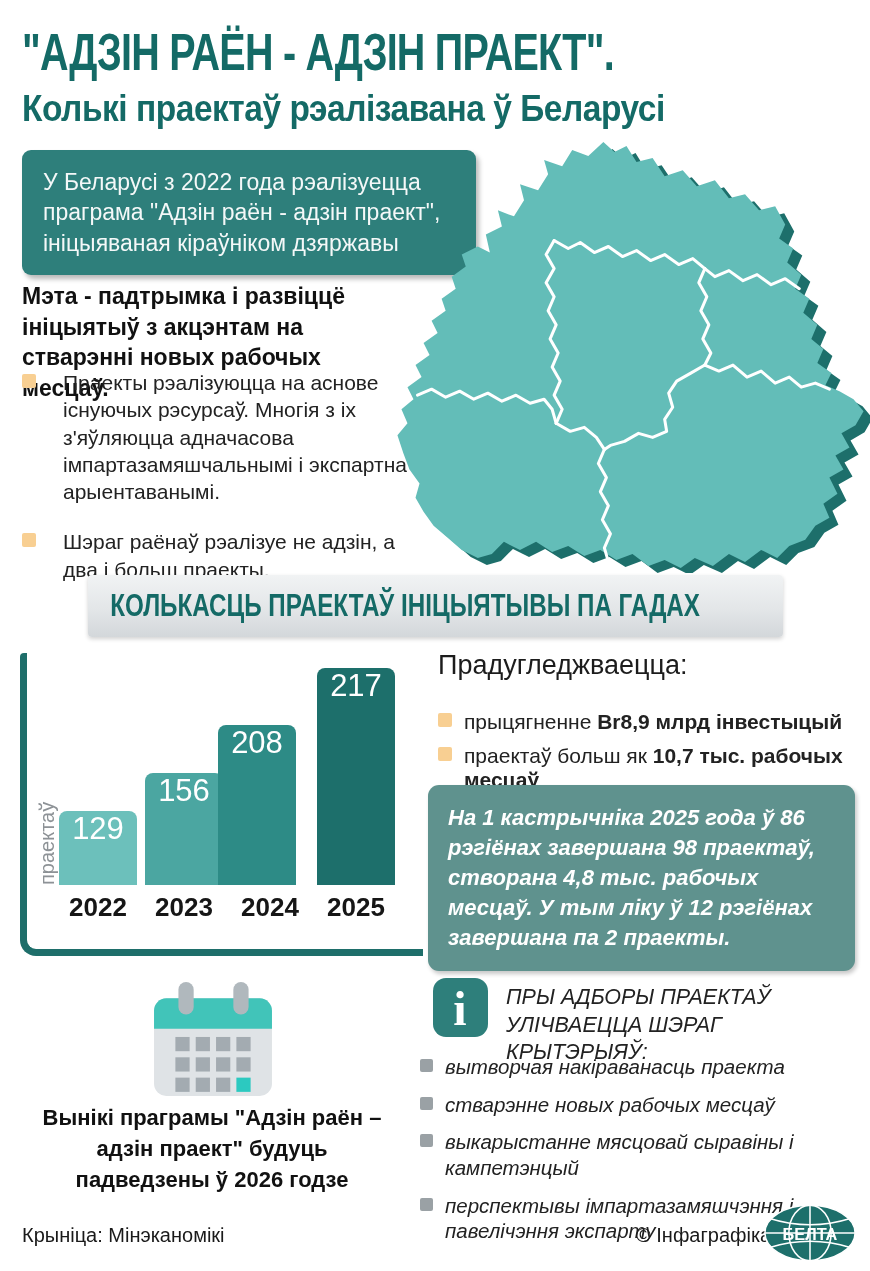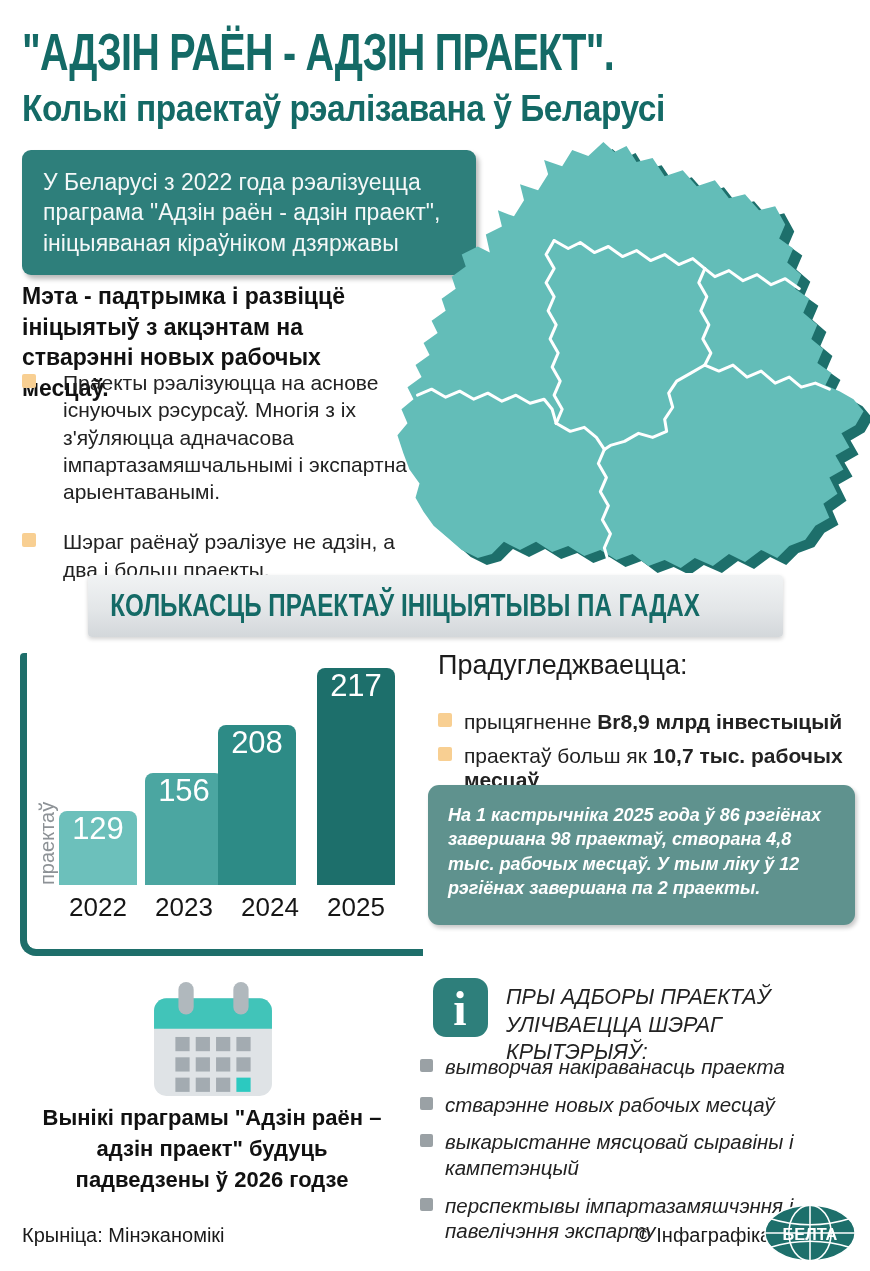--- a/index.html
+++ b/index.html
@@ -38,32 +38,32 @@
   
   .chart{position:absolute;left:0;top:650px;width:425px;height:310px;}
   .axis{position:absolute;left:20px;top:3px;width:396px;height:296px;
       border-left:7px solid #1e6e6a;border-bottom:7px solid #1e6e6a;
       border-bottom-left-radius:16px;border-top-left-radius:4px;}
   .ylabel{position:absolute;left:36px;top:235px;transform:rotate(-90deg);transform-origin:left top;
       width:130px;color:#8d9296;font-size:20px;}
   .bar{position:absolute;width:78px;border-radius:8px 8px 0 0;}
   .bar-value{text-align:center;padding-top:0;font-size:31px;font-weight:normal;color:#ffffff;}
   .bar-year{position:absolute;top:242px;width:78px;text-align:center;
-      font-size:26px;font-weight:400;color:#161616;}
+      font-size:26px;font-weight:700;color:#161616;}
 
   
   .forecast-heading{position:absolute;left:438px;top:650px;font-size:27px;color:#1c1c1c;}
   .forecast-list{position:absolute;left:438px;top:710px;width:425px;margin:0;padding:0;list-style:none;}
   .forecast-list li{display:flex;gap:12px;margin-bottom:10px;font-size:21px;color:#222;}
   .forecast-list .sq{margin-top:3px;}
   .forecast-list b{font-weight:bold;}
   .status-box{position:absolute;left:428px;top:785px;width:387px;min-height:104px;
       background:#5f928e;border-radius:11px;padding:18px 20px;
       box-shadow:2px 3px 4px rgba(0,0,0,0.22);
-      color:#fff;font-size:18px;font-weight:bold;font-style:italic;line-height:1.36;}
+      color:#fff;font-size:22px;font-weight:bold;font-style:italic;line-height:1.36;}
 
   
   .calendar{position:absolute;left:152px;top:978px;width:122px;height:122px;}
   .results-note{position:absolute;left:28px;top:1103px;width:368px;text-align:center;
       font-size:22px;font-weight:bold;line-height:1.4;color:#111;}
 
   
   .info-icon{position:absolute;left:433px;top:978px;width:55px;height:59px;}
   .criteria-heading{position:absolute;left:506px;top:984px;width:350px;
       font-size:21.5px;font-style:italic;line-height:1.28;color:#222;}

